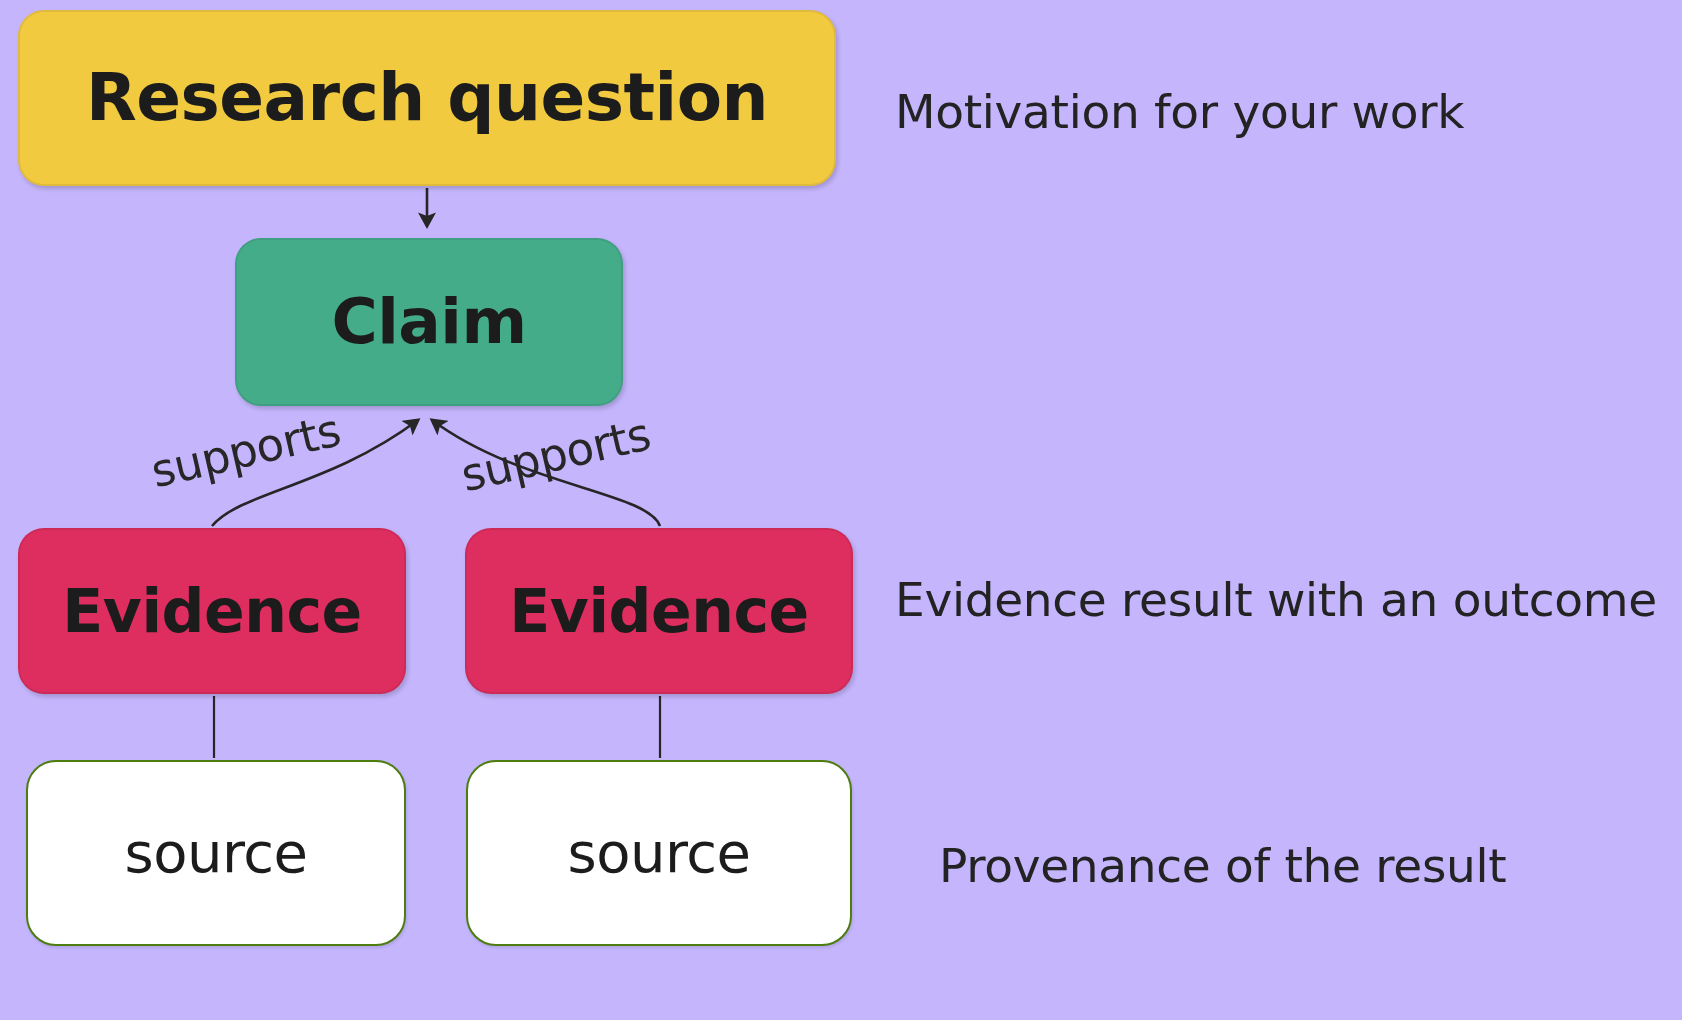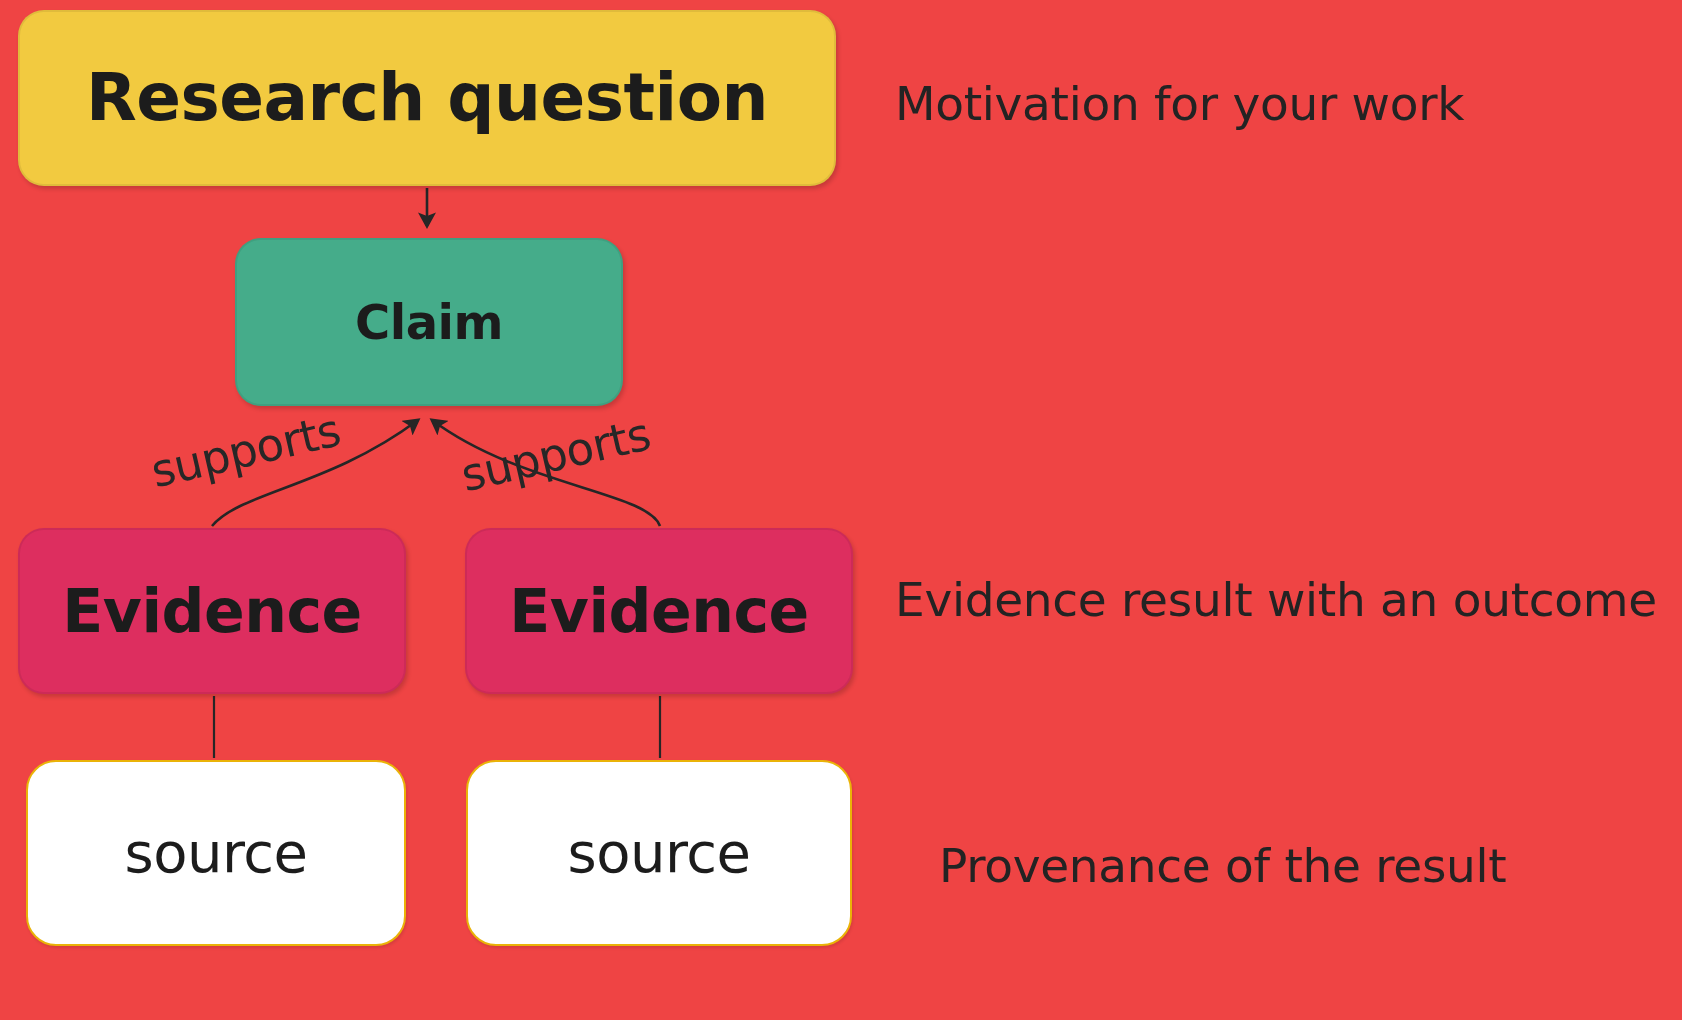--- a/index.html
+++ b/index.html
@@ -10,21 +10,21 @@
   body {
     width: 1682px;
     height: 1020px;
     font-family: "DejaVu Sans", sans-serif;
     overflow: hidden;
   }
   #canvas {
     position: relative;
     width: 1682px;
     height: 1020px;
-    background: #ef4444;
+    background: #c4b5fd;
   }
 
   
   .node {
     position: absolute;
     box-sizing: border-box;
     display: flex;
     align-items: center;
     justify-content: center;
     border-radius: 26px;
@@ -33,34 +33,34 @@
     color: #1c1c1c;
     letter-spacing: -0.5px;
   }
   .node.filled {
     border: 2px solid rgba(0,0,0,0.07);
     box-shadow: 2px 3px 4px rgba(0,0,0,0.17);
     font-weight: 700;
   }
   .node.outline {
     background: #ffffff;
-    border: 2px solid #eab308;
+    border: 2px solid #4d7c0f;
     box-shadow: 1px 2px 3px rgba(0,0,0,0.10);
     font-weight: 400;
   }
 
   #node-research-question {
     left: 18px;  top: 10px;
     width: 818px; height: 176px;
     font-size: 66px;
   }
   #node-claim {
     left: 235px; top: 238px;
     width: 388px; height: 168px;
-    font-size: 48px;
+    font-size: 63px;
   }
   #node-evidence-1 {
     left: 18px;  top: 528px;
     width: 388px; height: 166px;
     font-size: 60px;
   }
   #node-evidence-2 {
     left: 465px; top: 528px;
     width: 388px; height: 166px;
     font-size: 60px;
@@ -109,21 +109,21 @@
   
   .annotation {
     position: absolute;
     left: 895px;
     font-size: 47px;
     color: #232323;
     font-weight: 400;
     white-space: nowrap;
     letter-spacing: -0.3px;
   }
-  #annotation-research-question { top: 76px; }
+  #annotation-research-question { top: 84px; }
   #annotation-claim            { top: 303px; }
   #annotation-evidence         { top: 572px; }
   #annotation-source           { top: 838px; margin-left: 44px; }
 </style>
 </head>
 <body>
 
 <div id="canvas">
 
   <svg id="edge-layer" viewBox="0 0 1682 1020" width="1682" height="1020">

